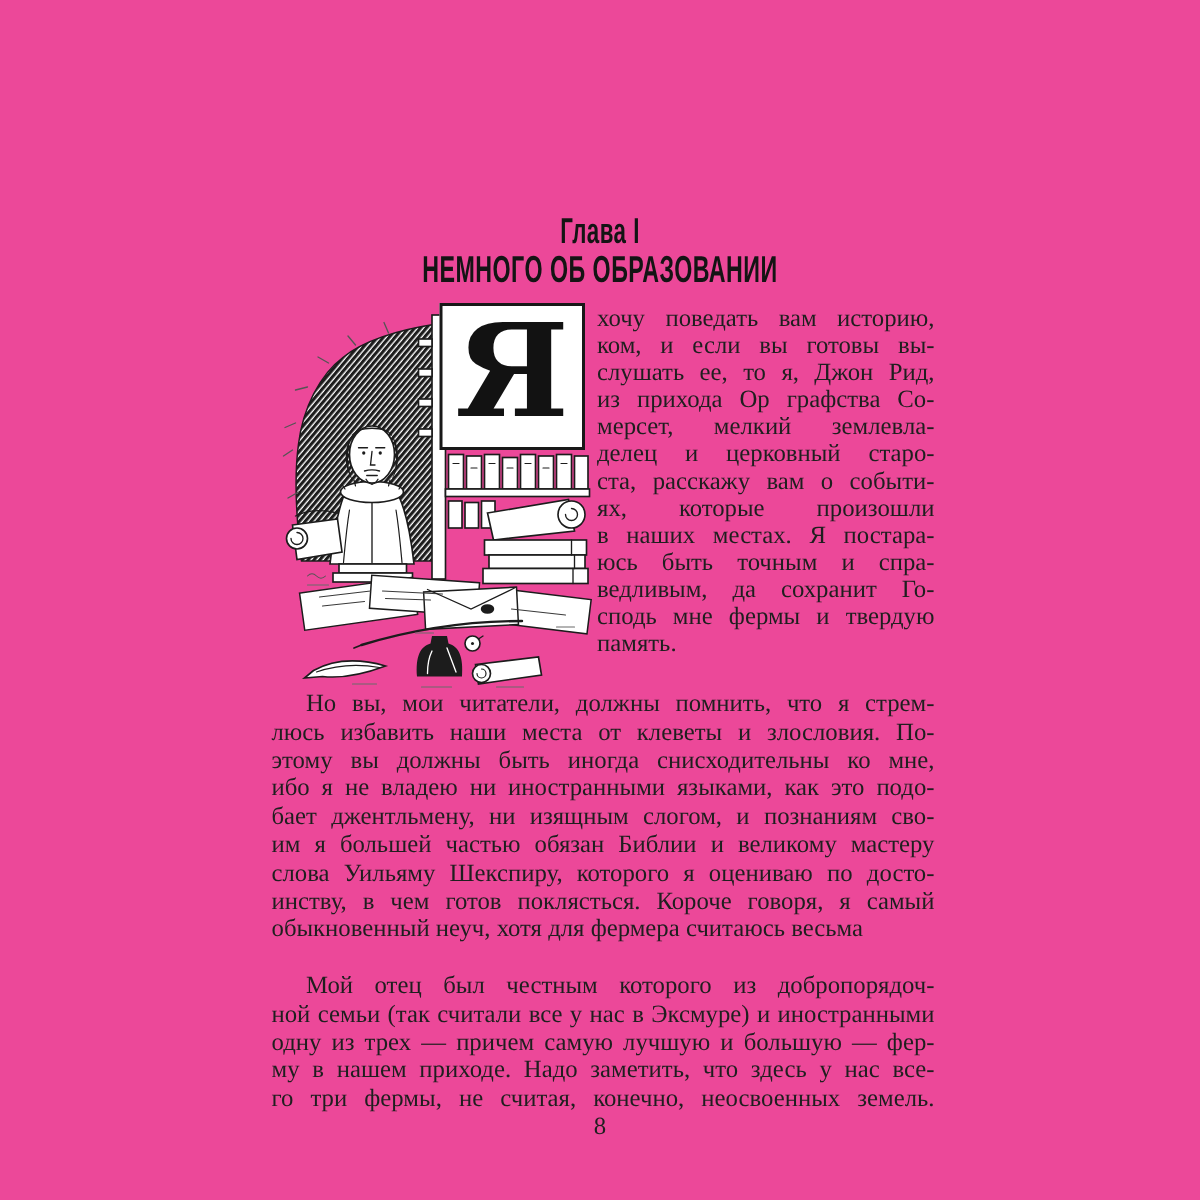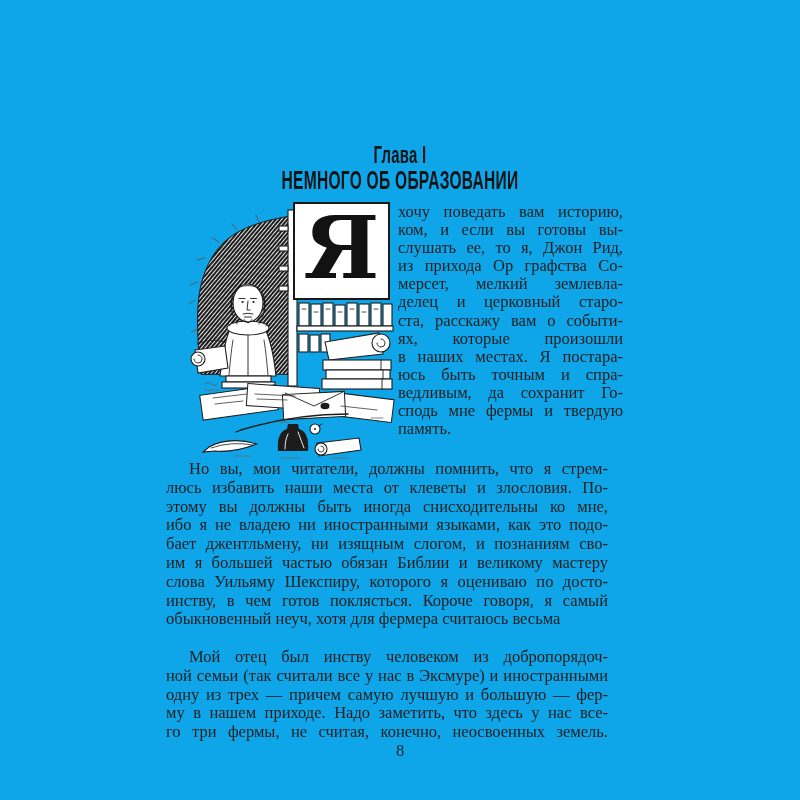--- a/index.html
+++ b/index.html
@@ -1,19 +1,19 @@
 <!DOCTYPE html>
 <html><head>
 <meta charset="utf-8">
 <style>
   html,body { margin:0; padding:0; }
   body { width:800px; height:800px; background:#ffffff; overflow:hidden; }
   .page {
     position:relative; width:800px; height:800px;
-    font-family:"Liberation Serif", serif; color:#1f1f1f; background:#0ea5e9;
+    font-family:"Liberation Serif", serif; color:#1f1f1f; background:#ec4899;
   }
   
   .heading { position:absolute; top:142px; left:0; width:800px; text-align:center;
              font-family:"Liberation Sans", sans-serif; font-weight:800; color:#141414; }
   .chapter-label { font-size:24px; line-height:25px; transform:scaleX(0.62); letter-spacing:0.5px; }
   .chapter-title { font-size:25px; line-height:26px; transform:scaleX(0.62); letter-spacing:0.5px; }
   
   .illustration { position:absolute; left:185px; top:200px; width:215px; height:260px; }
   .illustration svg { position:absolute; left:0; top:0; }
   .dropcap-box {
@@ -21,21 +21,21 @@
     background:#ffffff; border:2px solid #181818;
     display:flex; align-items:center; justify-content:center;
   }
   .dropcap { font-family:"DejaVu Serif", serif; font-weight:bold; font-size:86px;
              line-height:1; color:#121212; transform:translateY(-3px); }
   
   .jline { text-align:justify; text-align-last:justify; font-size:16.5px; }
   .opening { position:absolute; left:398px; top:203px; width:225px; }
   .opening .jline { line-height:18.1px;font-family:Liberation Serif, serif; }
   .opening .jline:last-of-type { text-align-last:left; }
-  .para { position:absolute; left:166px; width:442px; }
+  .para { position:absolute; left:181px; width:442px; }
   .para .jline { line-height:18.8px; }
   .para-2 { top:460px; }
   .para-3 { top:648px; }
   .indent-first .jline:first-of-type { text-indent:23px; }
   .para-2 .jline:last-of-type { text-align-last:left; }
   .page-number { position:absolute; top:741px; left:0; width:800px; text-align:center;
                  font-size:16.5px; color:#1f1f1f; }
 </style>
 </head>
 <body>
@@ -176,21 +176,21 @@
       <div class="jline">ибо я не владею ни иностранными языками, как это подо-</div>
       <div class="jline">бает джентльмену, ни изящным слогом, и познаниям сво-</div>
       <div class="jline">им я большей частью обязан Библии и великому мастеру</div>
       <div class="jline">слова Уильяму Шекспиру, которого я оцениваю по досто-</div>
       <div class="jline">инству, в чем готов поклясться. Короче говоря, я самый</div>
       <div class="jline">обыкновенный неуч, хотя для фермера считаюсь весьма</div>
     </div>
 
   <div class="para para-3 indent-first">
 
-  <div class="jline">Мой отец был инству человеком из добропорядоч-</div>
+  <div class="jline">Мой отец был честным которого из добропорядоч-</div>
       <div class="jline">ной семьи (так считали все у нас в Эксмуре) и иностранными</div>
       <div class="jline">одну из трех — причем самую лучшую и большую — фер-</div>
       <div class="jline">му в нашем приходе. Надо заметить, что здесь у нас все-</div>
       <div class="jline">го три фермы, не считая, конечно, неосвоенных земель.</div>
     </div>
 
   <div class="page-number">8</div>
 
 </div>
 

